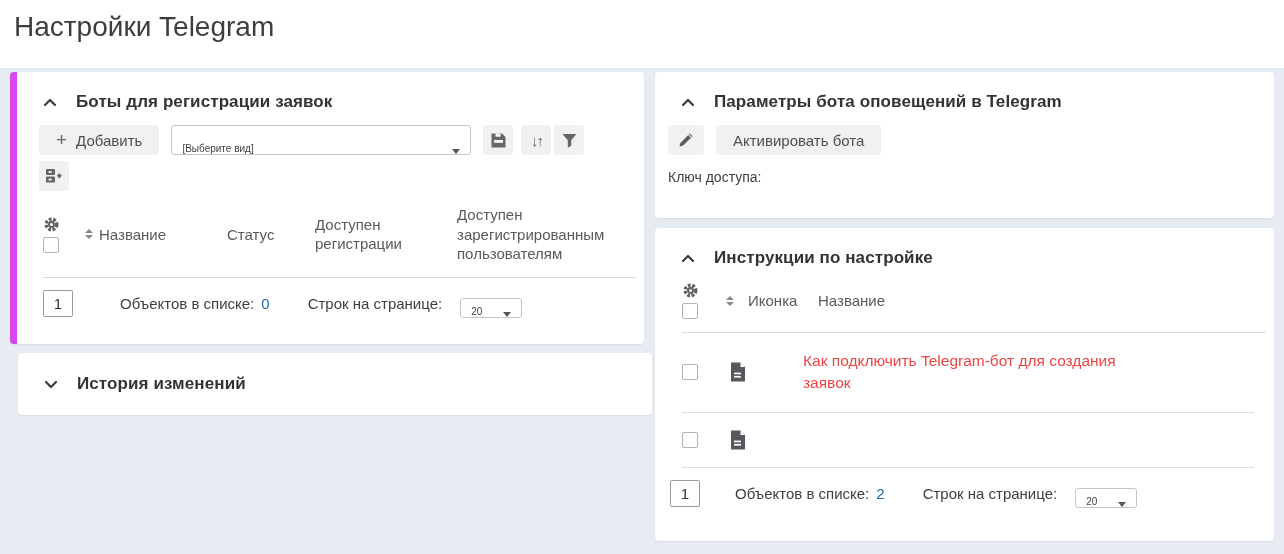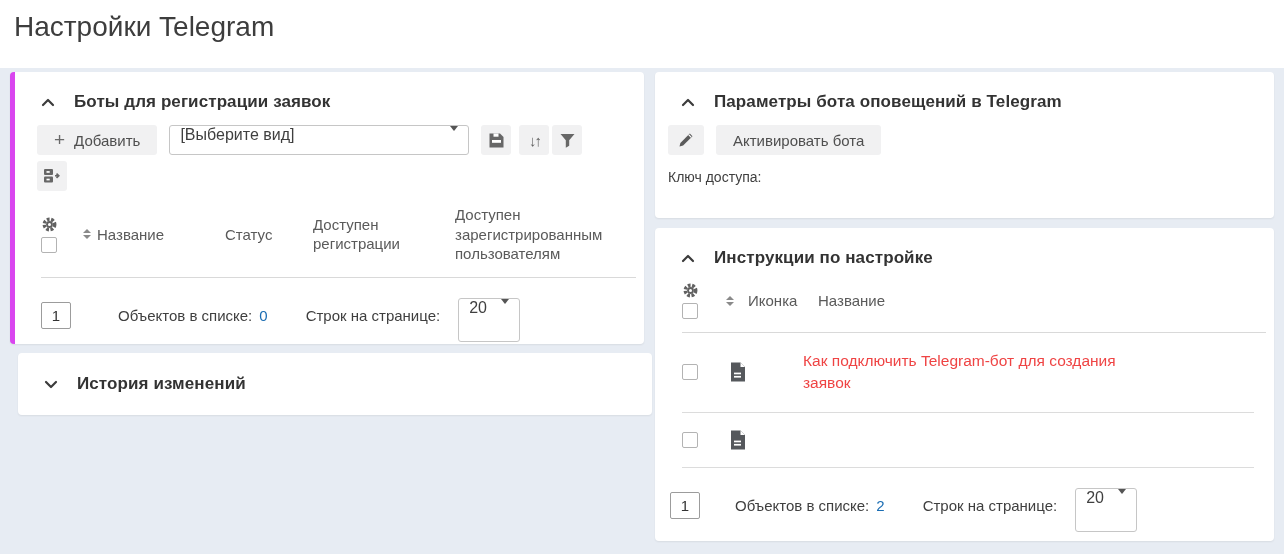--- a/index.html
+++ b/index.html
@@ -10,21 +10,21 @@
     font-family:"Liberation Sans", sans-serif;
     position:relative;
   }
   .topbar { position:absolute; left:0; top:0; width:1284px; height:68px; background:#ffffff; }
   .page-title { padding:11px 0 0 14px; font-size:28px; color:#3d3d3d; }
 
   .panel {
     position:absolute; background:#ffffff; border-radius:4px;
     box-shadow:0 1px 2px rgba(0,0,0,.07);
   }
-  #panel-bots   { left:10px;  top:72px;  width:634px; height:272px; border-left:5px solid #d946ef; }
+  #panel-bots   { left:10px;  top:72px;  width:634px; height:272px; border-left:7px solid #d946ef; }
   #panel-history{ left:18px;  top:353px; width:634px; height:62px; display:flex; align-items:center; }
   #panel-notify { left:655px; top:72px;  width:619px; height:146px; }
   #panel-instr  { left:655px; top:228px; width:619px; height:313px; }
 
   .panel-header { display:flex; align-items:center; gap:17px; padding:20px 0 0 24px; }
   #panel-history .panel-header { padding:0 0 0 24px; }
   .panel-title { font-size:17px; font-weight:bold; color:#333; letter-spacing:.1px; }
   .chev { display:inline-flex; cursor:pointer; padding:2px; }
 
   .toolbar { display:flex; align-items:center; gap:12px; margin:13px 0 0 22px; }
@@ -35,22 +35,22 @@
     height:30px; display:inline-flex; align-items:center; justify-content:center;
     padding:0 17px; gap:9px; cursor:pointer;
   }
   .icon-btn { width:30px; padding:0; }
   .plus { font-size:19px; color:#6a6a6a; line-height:1; margin-top:-2px; }
   .sort-glyph { font-size:15px; font-weight:bold; color:#666; letter-spacing:-2px; }
   .icon-pair { display:flex; gap:3px; margin-left:-4px; }
 
   .select {
     height:30px; border:1px solid #c6c6c6; border-radius:3px; background:#fff;
-    display:flex; align-items:flex-start; justify-content:space-between;
-    padding:0 10px; color:#3f3f3f; font-size:16px; cursor:pointer;
+    display:flex; align-items:flex-end; justify-content:space-between;
+    padding:0 10px; color:#3f3f3f; font-size:10px; cursor:pointer;
   }
   .view-select { width:300px; }
   .caret { width:0; height:0; border-left:4.5px solid transparent; border-right:4.5px solid transparent; border-top:5.5px solid #555; }
 
   .thead {
     display:flex; align-items:center; gap:12px;
     margin:14px 8px 0 26px; padding-bottom:13px;
     border-bottom:1px solid #d9d9d9;
   }
   #panel-instr .thead { margin-left:27px; gap:0; }
@@ -68,21 +68,21 @@
 
   .pager { display:flex; align-items:center; margin:12px 0 0 26px; font-size:15px; color:#3f3f3f; }
   .page-box {
     width:30px; height:27px; border:1px solid #9c9c9c; border-radius:2px;
     display:flex; align-items:center; justify-content:center; color:#333; cursor:pointer;
     margin-right:47px;
   }
   #panel-instr .page-box { margin-right:35px; }
   .pager-label { margin-right:7px; }
   .pager-count { color:#1b6db3; margin-right:38px; }
-  .rows-select { width:62px; height:44px; margin-left:11px;margin-top:8px; }
+  .rows-select { width:62px; height:20px; margin-left:11px;margin-top:8px; }
 
   .key-label { margin:14px 0 0 24px; font-size:14px; color:#3f3f3f; }
 
   .irow {
     display:flex; align-items:center;
     margin:0 20px 0 27px; padding:17px 0;
     border-bottom:1px solid #dcdcdc;
   }
   .doc { margin-left:31px; display:inline-flex; flex:none; }
   .ilink { margin-left:57px; width:360px; font-size:15.5px; color:#ef4444; line-height:1.45; text-decoration:none; cursor:pointer; }

